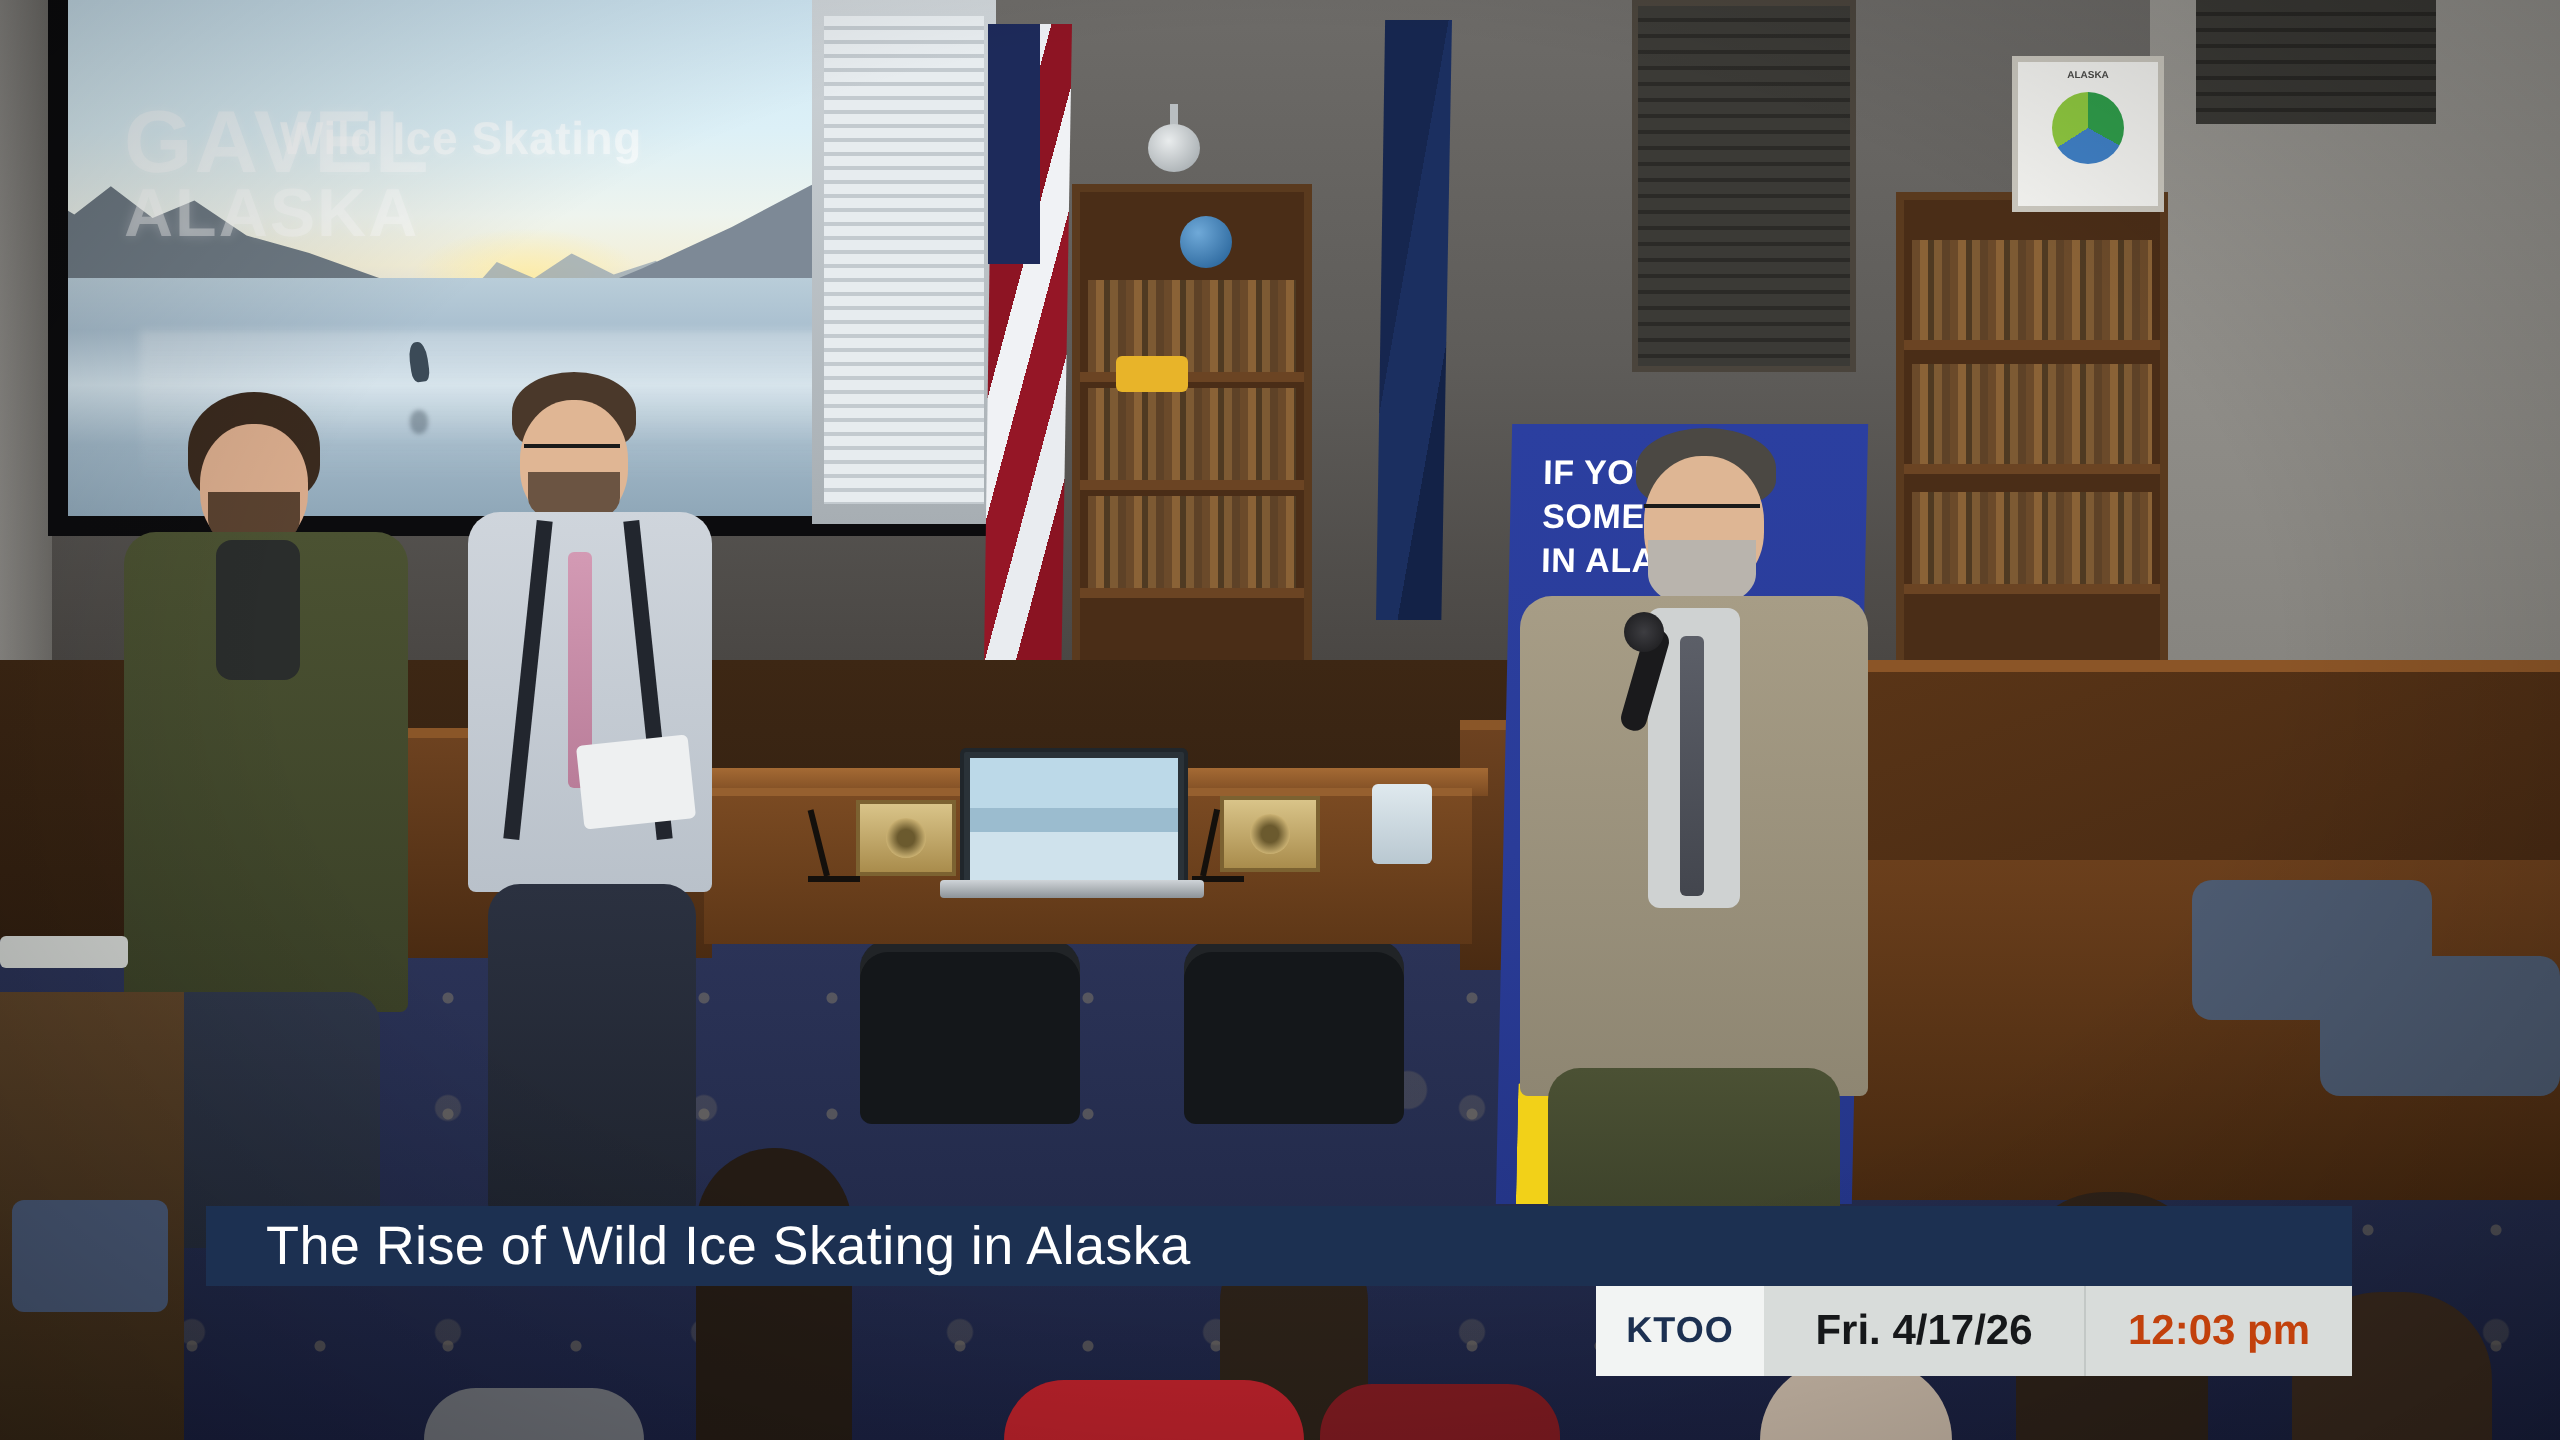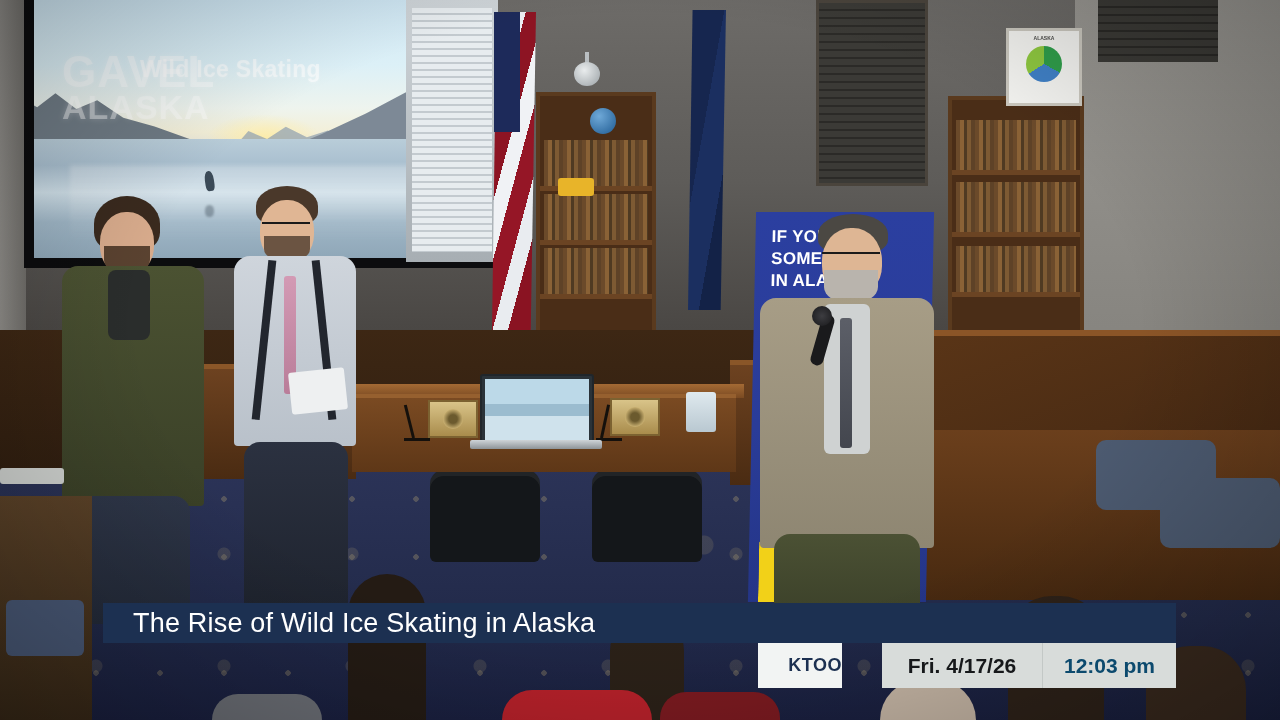--- a/index.html
+++ b/index.html
@@ -181,27 +181,27 @@
   .lower-third{position:absolute;left:103px;top:603px;width:1073px;height:85px;}
   .lt-title-bar{position:absolute;left:0;top:0;width:1073px;height:40px;
     background:#1c3051;display:flex;align-items:center;}
   .lt-title{color:#ffffff;font-size:27px;font-weight:400;padding-left:30px;
     letter-spacing:.2px;white-space:nowrap;}
   .lt-sub-bar{position:absolute;left:0;top:40px;width:1073px;height:45px;
     background:#15798d;display:flex;align-items:center;}
   .lt-sub{color:#ffffff;font-size:20px;font-weight:700;padding-left:30px;
     letter-spacing:.2px;white-space:nowrap;}
   .lt-right{position:absolute;right:0;top:40px;height:45px;display:flex;align-items:stretch;}
-  .lt-station{width:84px;background:#f2f4f3;display:flex;align-items:center;justify-content:flex-end;}
+  .lt-station{width:84px;background:#f2f4f3;display:flex;align-items:center;justify-content:center;}
   .lt-station span{color:#1c3051;font-size:18px;font-weight:800;letter-spacing:.5px;}
-  .lt-date{width:160px;background:#d8dcda;display:flex;align-items:center;justify-content:center;margin-left:40px;}
+  .lt-date{width:160px;background:#d8dcda;display:flex;align-items:center;justify-content:center;}
   .lt-date span{color:#16181a;font-size:21px;font-weight:700;}
   .lt-time{width:133px;background:#d8dcda;display:flex;align-items:center;justify-content:center;
     border-left:1px solid #c3c8c6;}
-  .lt-time span{color:#0c4a6e;font-size:21px;font-weight:700;}
+  .lt-time span{color:#c2410c;font-size:21px;font-weight:700;}
 </style>
 </head>
 <body>
 
 <div class="stage">
 
   <div class="room">
 
     <div class="wall-upper"></div>
     <div class="wall-left-col"></div>

